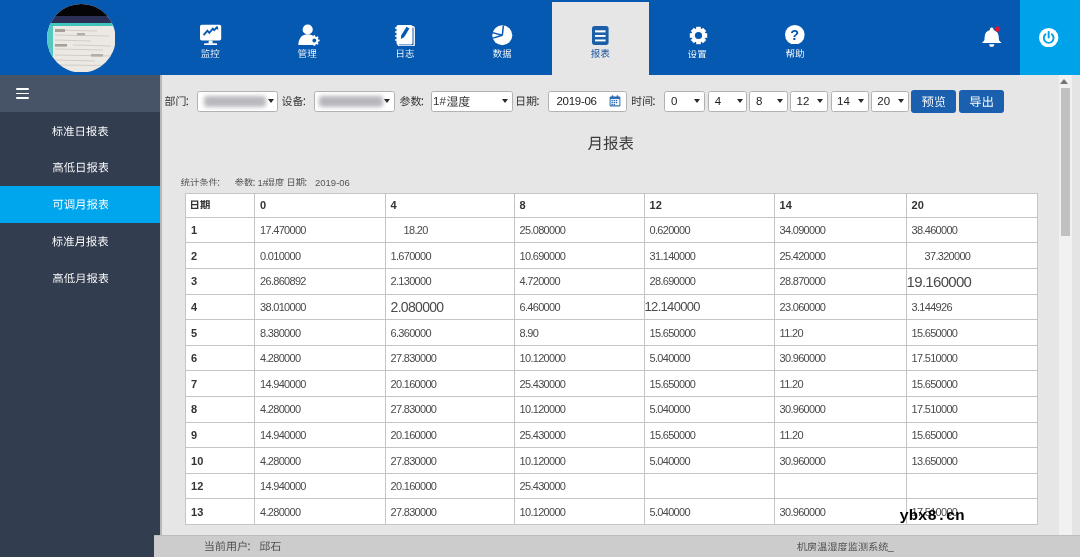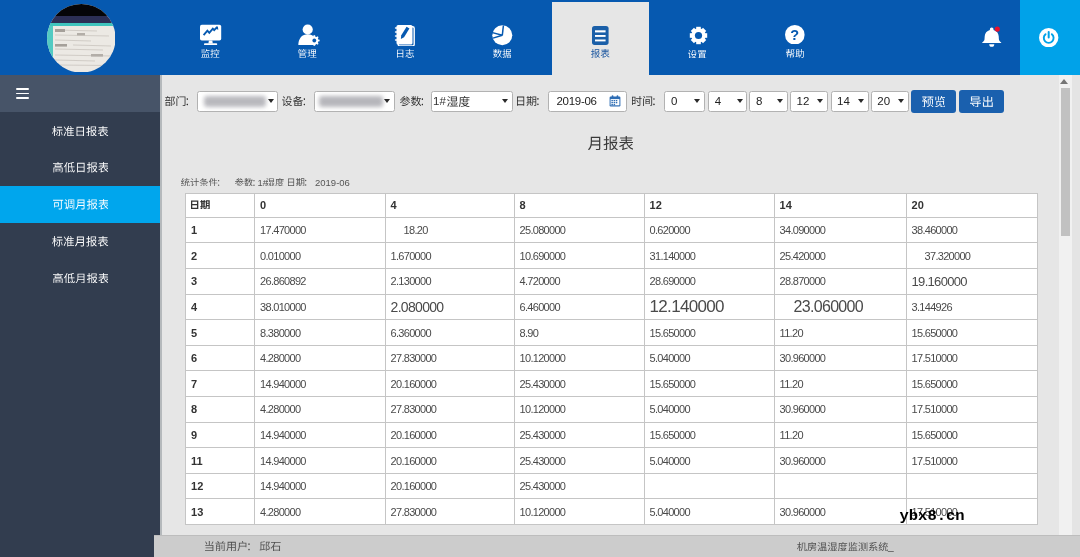--- a/index.html
+++ b/index.html
@@ -339,29 +339,29 @@
           <td style="padding-left:5px;font-size:11px;letter-spacing:-0.7px;color:#4a4a4a">25.420000</td>
           <td style="padding-left:18px;font-size:11px;letter-spacing:-0.7px;color:#4a4a4a">37.320000</td>
         </tr>
         <tr style="height:25.6px">
           <td style="padding-left:4.8px;font-weight:bold;font-size:11px;color:#333">3</td>
           <td style="padding-left:5px;font-size:11px;letter-spacing:-0.7px;color:#4a4a4a">26.860892</td>
           <td style="padding-left:5px;font-size:11px;letter-spacing:-0.7px;color:#4a4a4a">2.130000</td>
           <td style="padding-left:5px;font-size:11px;letter-spacing:-0.7px;color:#4a4a4a">4.720000</td>
           <td style="padding-left:5px;font-size:11px;letter-spacing:-0.7px;color:#4a4a4a">28.690000</td>
           <td style="padding-left:5px;font-size:11px;letter-spacing:-0.7px;color:#4a4a4a">28.870000</td>
-          <td style="padding-left:5px;font-size:13px;letter-spacing:-0.7px;color:#4a4a4a">19.160000</td>
+          <td style="font-size:15px;letter-spacing:-0.7px;color:#4a4a4a">19.160000</td>
         </tr>
         <tr style="height:25.6px">
           <td style="padding-left:4.8px;font-weight:bold;font-size:11px;color:#333">4</td>
           <td style="padding-left:5px;font-size:11px;letter-spacing:-0.7px;color:#4a4a4a">38.010000</td>
           <td style="padding-left:5px;font-size:14px;letter-spacing:-0.7px;color:#4a4a4a">2.080000</td>
           <td style="padding-left:5px;font-size:11px;letter-spacing:-0.7px;color:#4a4a4a">6.460000</td>
-          <td style="padding-left:5px;font-size:17px;letter-spacing:-0.7px;color:#4a4a4a">12.140000</td>
-          <td style="padding-left:19px;font-size:16px;letter-spacing:-0.7px;color:#4a4a4a">23.060000</td>
+          <td style="font-size:13px;letter-spacing:-0.7px;color:#4a4a4a">12.140000</td>
+          <td style="padding-left:5px;font-size:11px;letter-spacing:-0.7px;color:#4a4a4a">23.060000</td>
           <td style="padding-left:5px;font-size:11px;letter-spacing:-0.7px;color:#4a4a4a">3.144926</td>
         </tr>
         <tr style="height:25.6px">
           <td style="padding-left:4.8px;font-weight:bold;font-size:11px;color:#333">5</td>
           <td style="padding-left:5px;font-size:11px;letter-spacing:-0.7px;color:#4a4a4a">8.380000</td>
           <td style="padding-left:5px;font-size:11px;letter-spacing:-0.7px;color:#4a4a4a">6.360000</td>
           <td style="padding-left:5px;font-size:11px;letter-spacing:-0.7px;color:#4a4a4a">8.90</td>
           <td style="padding-left:5px;font-size:11px;letter-spacing:-0.7px;color:#4a4a4a">15.650000</td>
           <td style="padding-left:5px;font-size:11px;letter-spacing:-0.7px;color:#4a4a4a">11.20</td>
           <td style="padding-left:5px;font-size:11px;letter-spacing:-0.7px;color:#4a4a4a">15.650000</td>
@@ -396,27 +396,27 @@
         <tr style="height:25.6px">
           <td style="padding-left:4.8px;font-weight:bold;font-size:11px;color:#333">9</td>
           <td style="padding-left:5px;font-size:11px;letter-spacing:-0.7px;color:#4a4a4a">14.940000</td>
           <td style="padding-left:5px;font-size:11px;letter-spacing:-0.7px;color:#4a4a4a">20.160000</td>
           <td style="padding-left:5px;font-size:11px;letter-spacing:-0.7px;color:#4a4a4a">25.430000</td>
           <td style="padding-left:5px;font-size:11px;letter-spacing:-0.7px;color:#4a4a4a">15.650000</td>
           <td style="padding-left:5px;font-size:11px;letter-spacing:-0.7px;color:#4a4a4a">11.20</td>
           <td style="padding-left:5px;font-size:11px;letter-spacing:-0.7px;color:#4a4a4a">15.650000</td>
         </tr>
         <tr style="height:25.6px">
-          <td style="padding-left:4.8px;font-weight:bold;font-size:11px;color:#333">11</td>
-          <td style="padding-left:5px;font-size:11px;letter-spacing:-0.7px;color:#4a4a4a">14.940000</td>
-          <td style="padding-left:5px;font-size:11px;letter-spacing:-0.7px;color:#4a4a4a">20.160000</td>
-          <td style="padding-left:5px;font-size:11px;letter-spacing:-0.7px;color:#4a4a4a">25.430000</td>
+          <td style="padding-left:4.8px;font-weight:bold;font-size:11px;color:#333">10</td>
+          <td style="padding-left:5px;font-size:11px;letter-spacing:-0.7px;color:#4a4a4a">4.280000</td>
+          <td style="padding-left:5px;font-size:11px;letter-spacing:-0.7px;color:#4a4a4a">27.830000</td>
+          <td style="padding-left:5px;font-size:11px;letter-spacing:-0.7px;color:#4a4a4a">10.120000</td>
           <td style="padding-left:5px;font-size:11px;letter-spacing:-0.7px;color:#4a4a4a">5.040000</td>
           <td style="padding-left:5px;font-size:11px;letter-spacing:-0.7px;color:#4a4a4a">30.960000</td>
-          <td style="padding-left:5px;font-size:11px;letter-spacing:-0.7px;color:#4a4a4a">17.510000</td>
+          <td style="padding-left:5px;font-size:11px;letter-spacing:-0.7px;color:#4a4a4a">13.650000</td>
         </tr>
         <tr style="height:25.6px">
           <td style="padding-left:4.8px;font-weight:bold;font-size:11px;color:#333">12</td>
           <td style="padding-left:5px;font-size:11px;letter-spacing:-0.7px;color:#4a4a4a">14.940000</td>
           <td style="padding-left:5px;font-size:11px;letter-spacing:-0.7px;color:#4a4a4a">20.160000</td>
           <td style="padding-left:5px;font-size:11px;letter-spacing:-0.7px;color:#4a4a4a">25.430000</td>
           <td style="padding-left:5px;font-size:11px;letter-spacing:-0.7px;color:#4a4a4a"></td>
           <td style="padding-left:5px;font-size:11px;letter-spacing:-0.7px;color:#4a4a4a"></td>
           <td style="padding-left:5px;font-size:11px;letter-spacing:-0.7px;color:#4a4a4a"></td>
         </tr>

